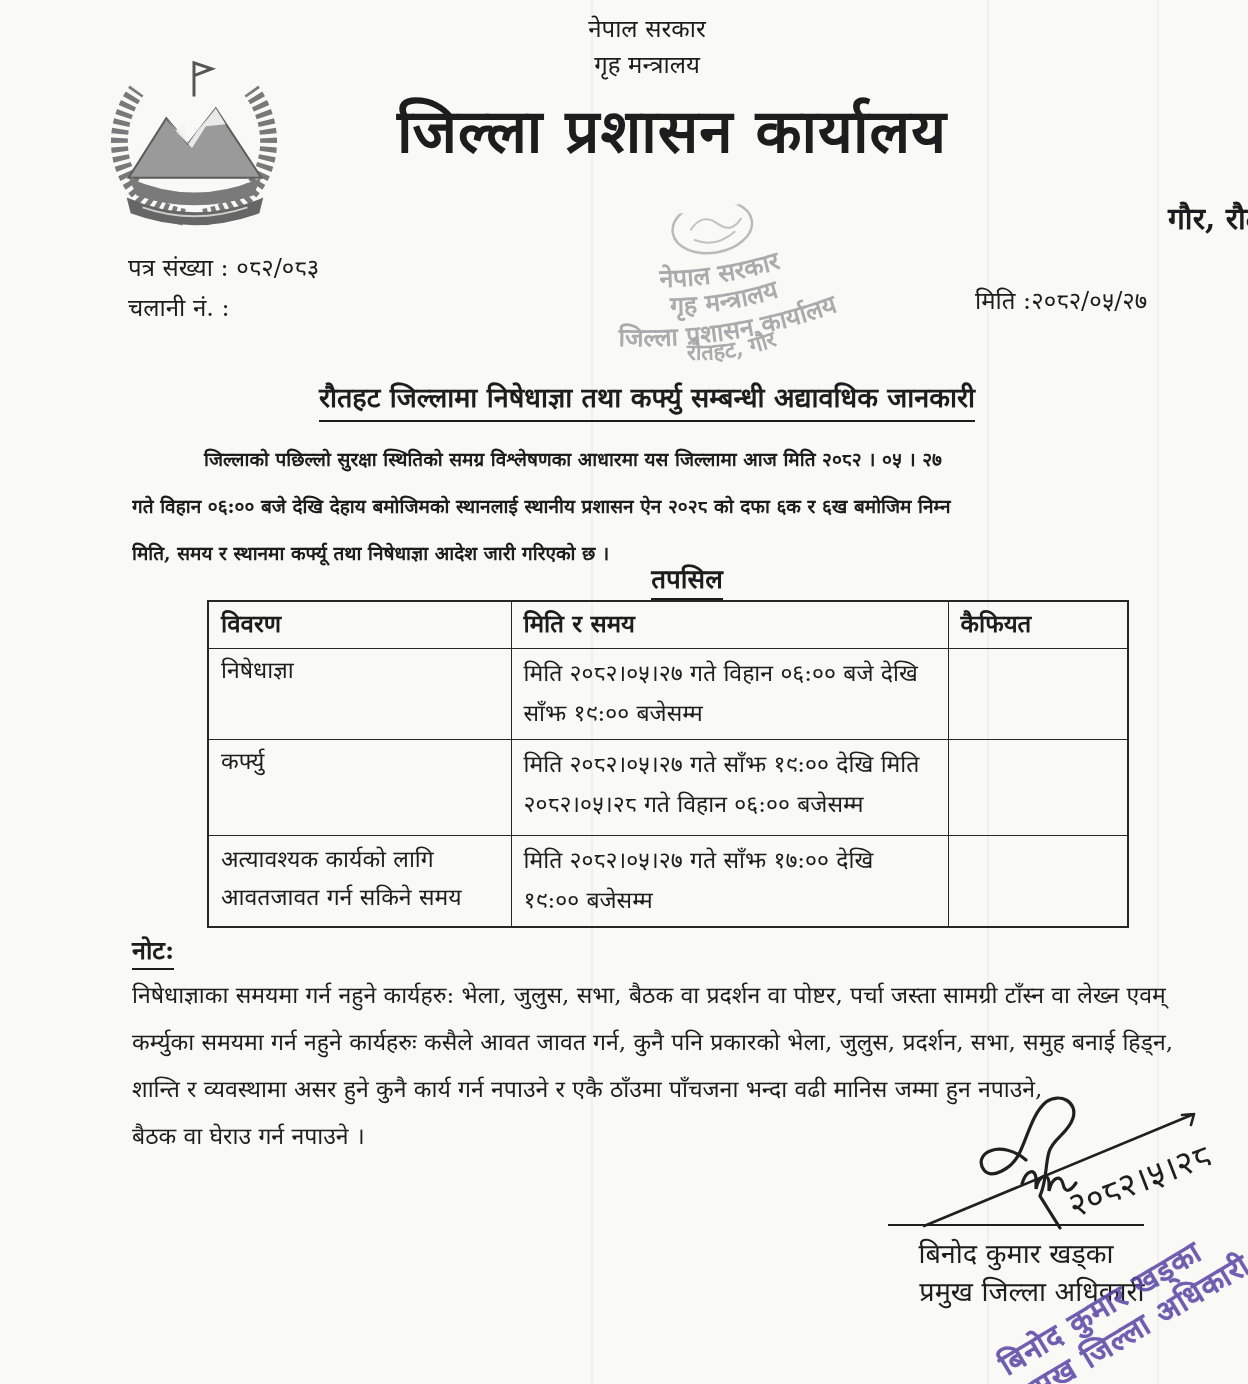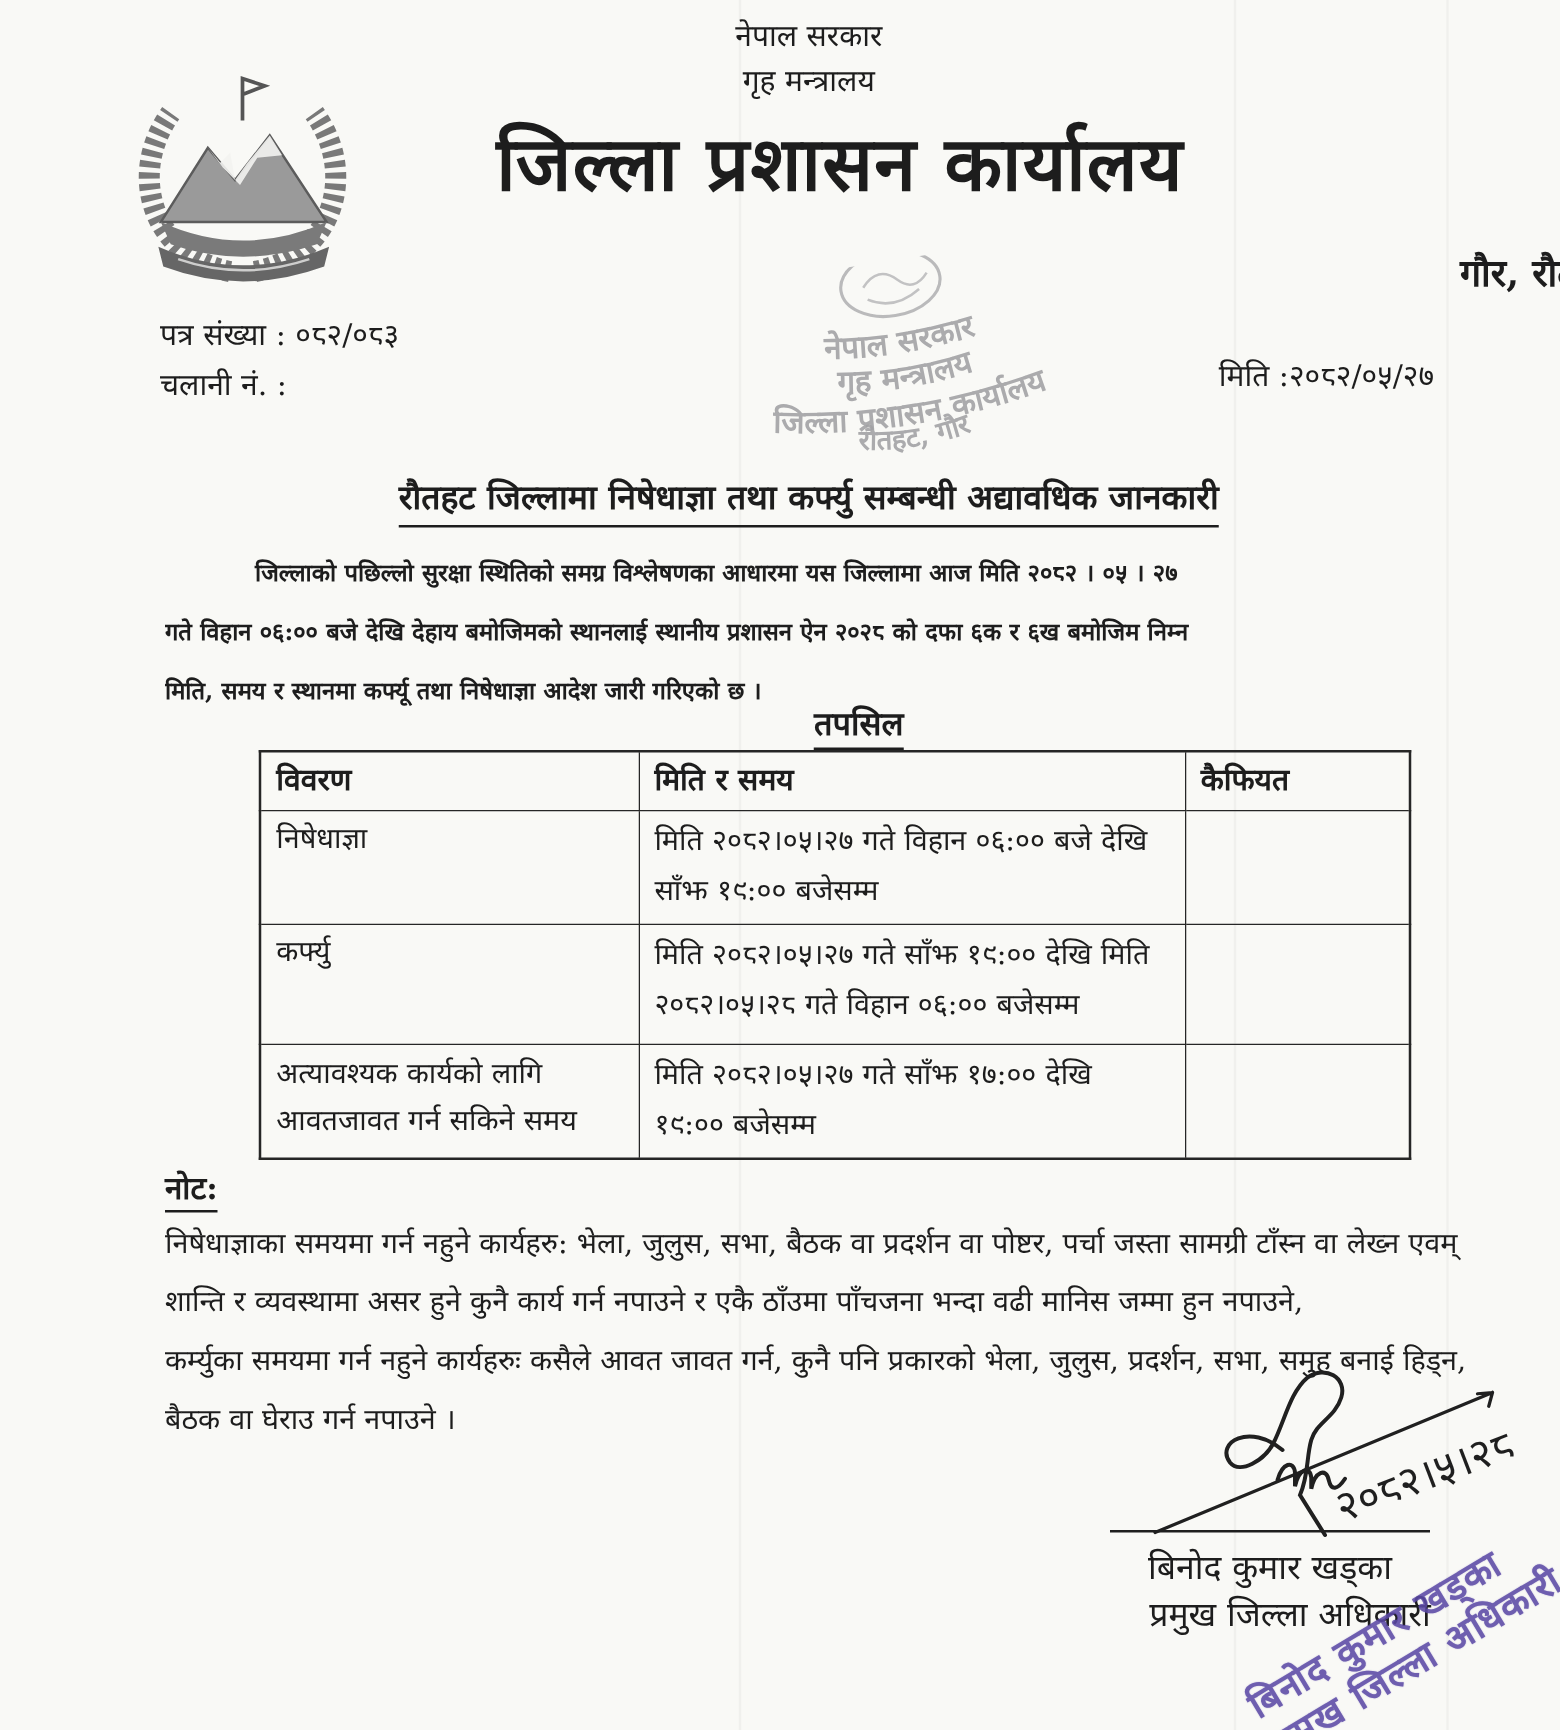--- a/index.html
+++ b/index.html
@@ -169,22 +169,22 @@
         <td></td>
       </tr>
     </tbody>
   </table>
 
   <div class="abs" style="left:132px;top:932px;text-align:right;">
     <span class="note-title">नोट:</span>
   </div>
   <div class="abs note" style="left:132px;top:972px;width:1110px;overflow:hidden;">
     <div class="line">निषेधाज्ञाका समयमा गर्न नहुने कार्यहरु: भेला, जुलुस, सभा, बैठक वा प्रदर्शन वा पोष्टर, पर्चा जस्ता सामग्री टाँस्न वा लेख्न एवम्</div>
+    <div class="line">कर्म्युका समयमा गर्न नहुने कार्यहरुः कसैले आवत जावत गर्न, कुनै पनि प्रकारको भेला, जुलुस, प्रदर्शन, सभा, समुह बनाई हिड्न,</div>
     <div class="line">शान्ति र व्यवस्थामा असर हुने कुनै कार्य गर्न नपाउने र एकै ठाँउमा पाँचजना भन्दा वढी मानिस जम्मा हुन नपाउने,</div>
-    <div class="line">कर्म्युका समयमा गर्न नहुने कार्यहरुः कसैले आवत जावत गर्न, कुनै पनि प्रकारको भेला, जुलुस, प्रदर्शन, सभा, समुह बनाई हिड्न,</div>
     <div class="line">बैठक वा घेराउ गर्न नपाउने ।</div>
   </div>
 
   <svg class="abs" style="left:922px;top:1096px;" width="326" height="138" viewBox="0 0 326 138">
     <path d="M104,64 C78,42 50,58 62,74 C70,84 90,72 97,58 C106,40 110,18 124,6 C138,-4 156,6 151,22 C146,38 131,42 127,56 C123,70 125,84 118,100 L138,132" fill="none" stroke="#202020" stroke-width="3.2" stroke-linecap="round"></path>
     <path d="M100,88 C104,74 113,72 114,82 L114,93 C117,79 126,76 127,86 L127,95 C130,81 139,78 141,88 C143,97 148,96 154,87" fill="none" stroke="#202020" stroke-width="3.2" stroke-linecap="round"></path>
     <path d="M2,130 L272,18 M272,18 l-12,1 M272,18 l-3,11" fill="none" stroke="#202020" stroke-width="2.6" stroke-linecap="round"></path>
     <text x="152" y="122" font-size="34" fill="#1f1f1f" transform="rotate(-21 152 122)" style="font-family:'DejaVu Serif',serif;">२०८२।५।२८</text>
   </svg>
 

